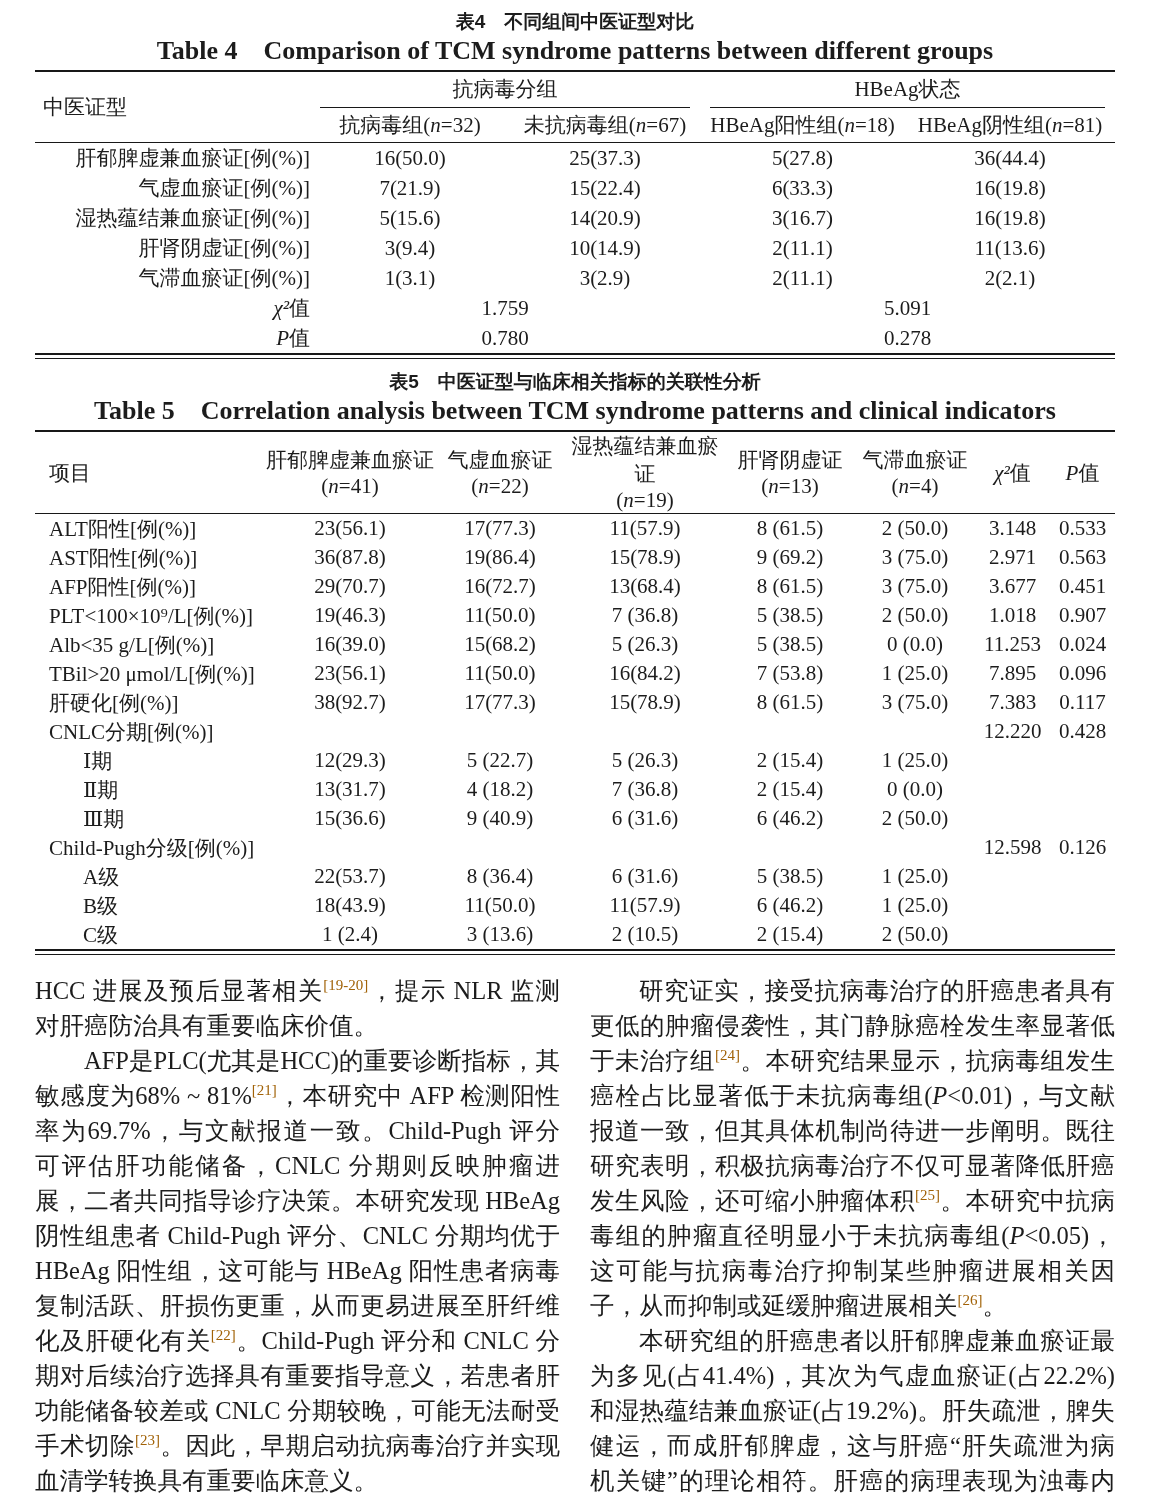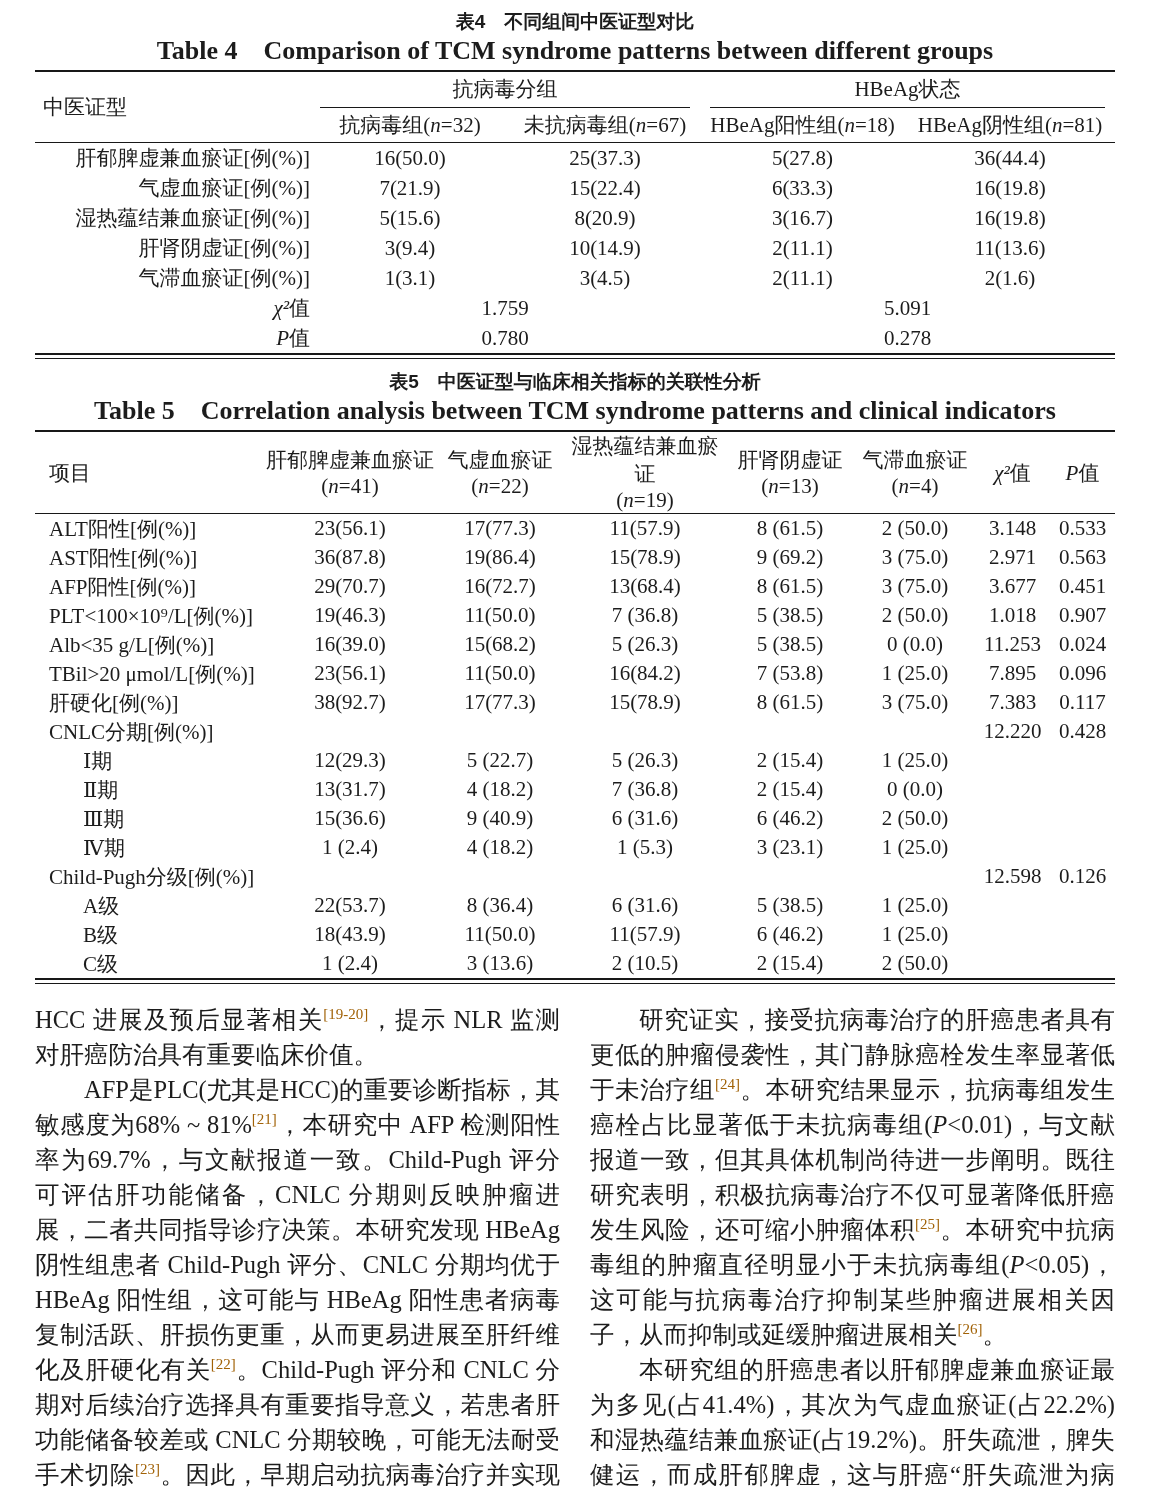--- a/index.html
+++ b/index.html
@@ -103,37 +103,37 @@
           <tr>
             <td class="stub">气虚血瘀证[例(%)]</td>
             <td>7(21.9)</td>
             <td>15(22.4)</td>
             <td>6(33.3)</td>
             <td>16(19.8)</td>
           </tr>
           <tr>
             <td class="stub">湿热蕴结兼血瘀证[例(%)]</td>
             <td>5(15.6)</td>
-            <td>8(20.9)</td>
+            <td>14(20.9)</td>
             <td>3(16.7)</td>
             <td>16(19.8)</td>
           </tr>
           <tr>
             <td class="stub">肝肾阴虚证[例(%)]</td>
             <td>3(9.4)</td>
             <td>10(14.9)</td>
             <td>2(11.1)</td>
             <td>11(13.6)</td>
           </tr>
           <tr>
             <td class="stub">气滞血瘀证[例(%)]</td>
             <td>1(3.1)</td>
-            <td>3(4.5)</td>
+            <td>3(2.9)</td>
             <td>2(11.1)</td>
-            <td>2(1.6)</td>
+            <td>2(2.1)</td>
           </tr>
           <tr>
             <td class="stub"><i>χ²</i>值</td>
             <td colspan="2">1.759</td>
             <td colspan="2">5.091</td>
           </tr>
           <tr>
             <td class="stub"><i>P</i>值</td>
             <td colspan="2">0.780</td>
             <td colspan="2">0.278</td>
@@ -292,30 +292,20 @@
             <td class="stub ind">Ⅲ期</td>
             <td>15(36.6)</td>
             <td>9 (40.9)</td>
             <td>6 (31.6)</td>
             <td>6 (46.2)</td>
             <td>2 (50.0)</td>
             <td></td>
             <td></td>
           </tr>
           <tr>
-            <td class="stub ind">Ⅳ期</td>
-            <td>1 (2.4)</td>
-            <td>4 (18.2)</td>
-            <td>1 (5.3)</td>
-            <td>3 (23.1)</td>
-            <td>1 (25.0)</td>
-            <td></td>
-            <td></td>
-          </tr>
-          <tr>
             <td class="stub">Child-Pugh分级[例(%)]</td>
             <td></td>
             <td></td>
             <td></td>
             <td></td>
             <td></td>
             <td>12.598</td>
             <td>0.126</td>
           </tr>
           <tr>

